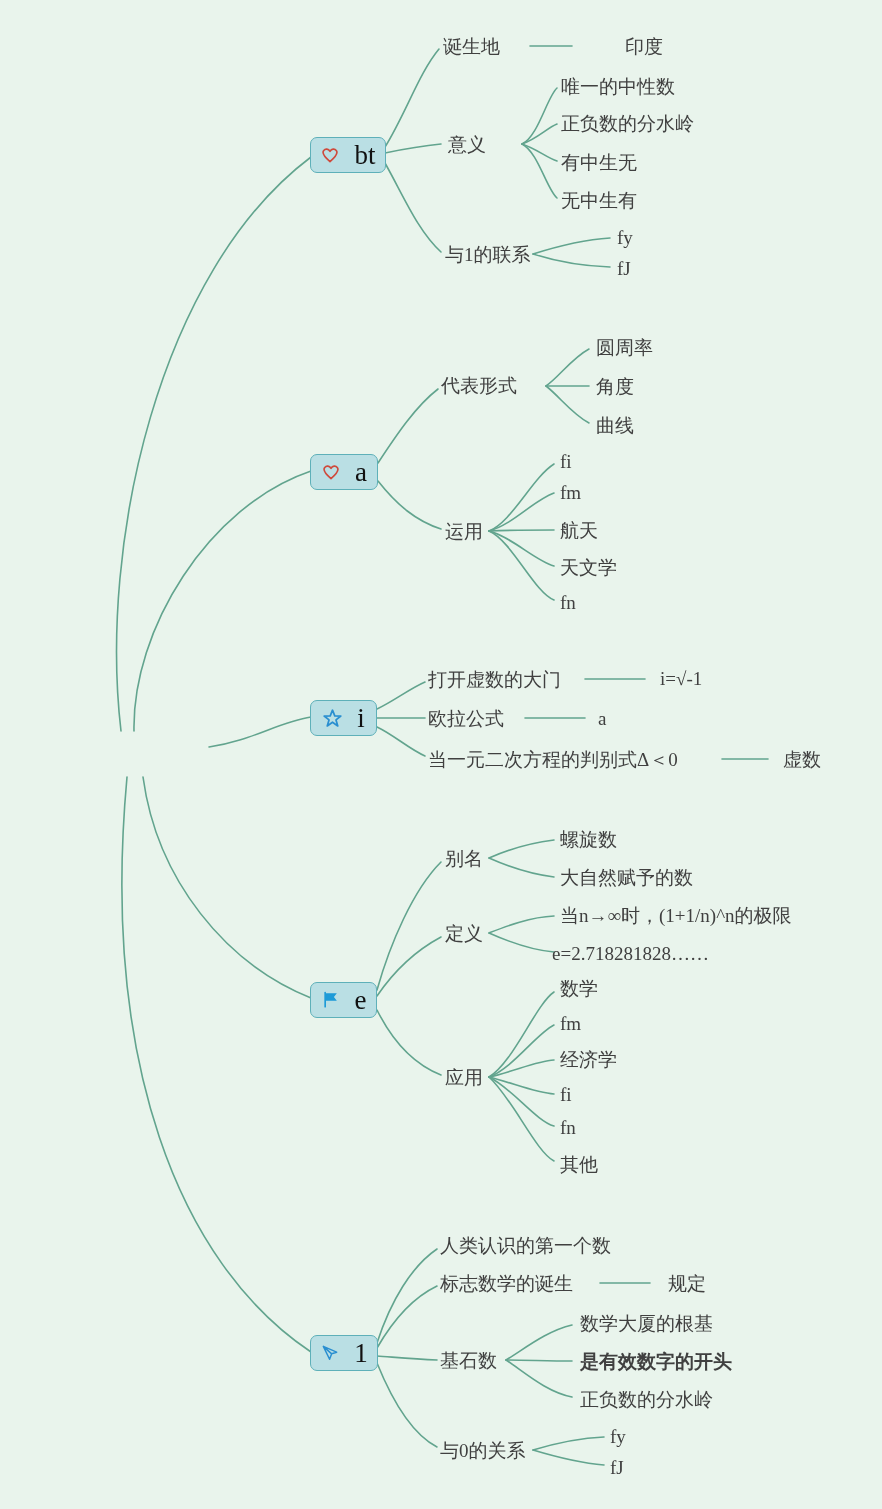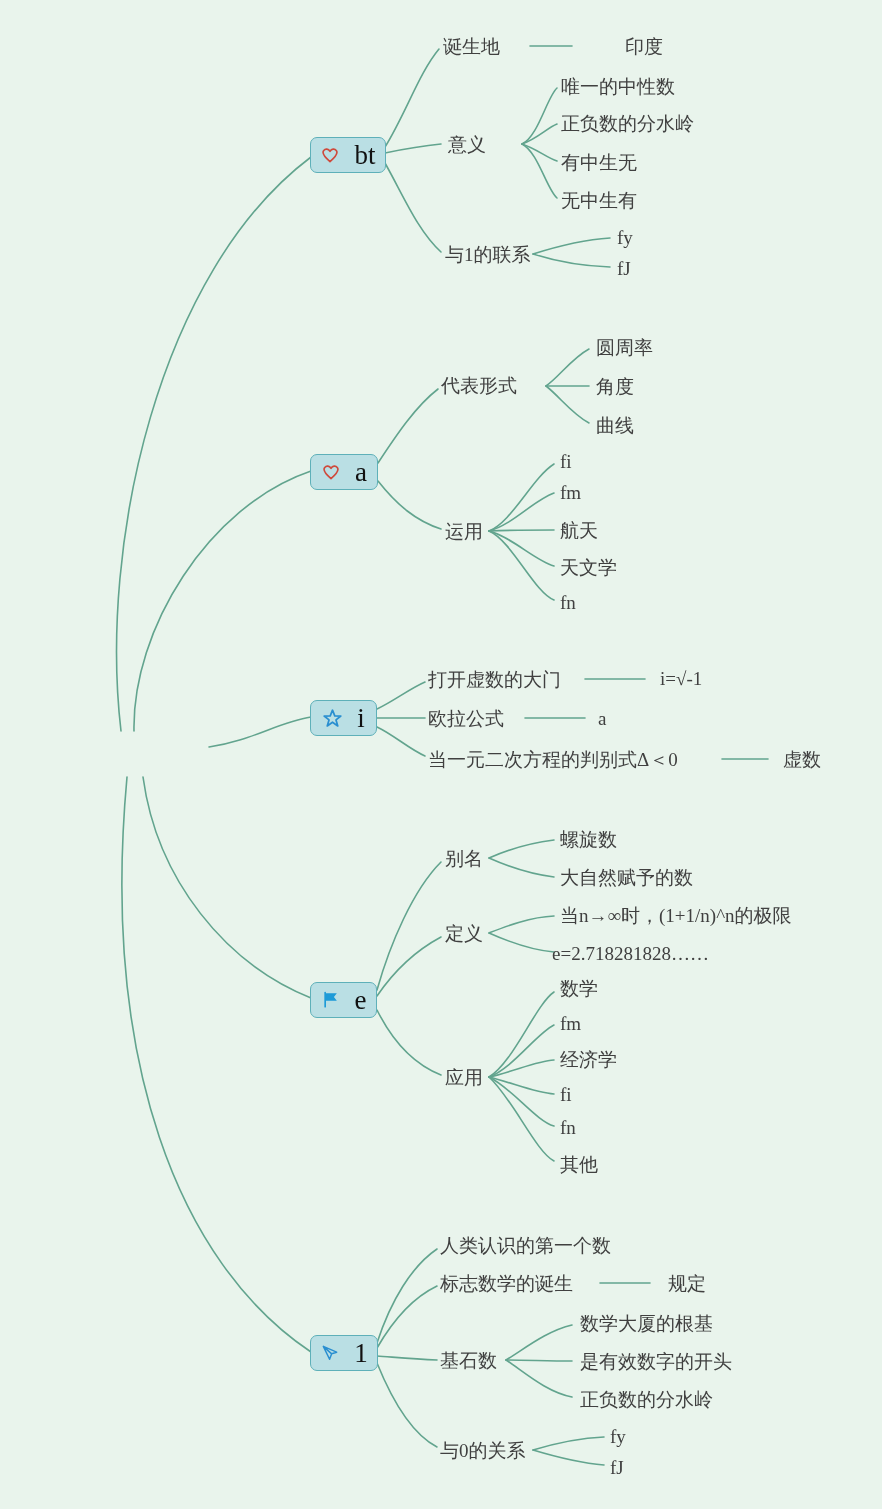--- a/index.html
+++ b/index.html
@@ -174,19 +174,19 @@
   <div class="lbl" style="left:560px;top:1059px;">经济学</div>
   <div class="lbl" style="left:560px;top:1094px;">fi</div>
   <div class="lbl" style="left:560px;top:1127px;">fn</div>
   <div class="lbl" style="left:560px;top:1164px;">其他</div>
 
   <div class="lbl" style="left:440px;top:1245px;">人类认识的第一个数</div>
   <div class="lbl" style="left:440px;top:1283px;">标志数学的诞生</div>
   <div class="lbl" style="left:668px;top:1283px;">规定</div>
   <div class="lbl" style="left:440px;top:1360px;">基石数</div>
   <div class="lbl" style="left:580px;top:1323px;">数学大厦的根基</div>
-  <div class="lbl" style="left:580px;top:1361px;">是有效数字的开头</div>
+  <div class="lbl" style="left:580px;top:1361px;font-weight:bold;">是有效数字的开头</div>
   <div class="lbl" style="left:580px;top:1399px;">正负数的分水岭</div>
   <div class="lbl" style="left:440px;top:1450px;">与0的关系</div>
   <div class="lbl" style="left:610px;top:1436px;">fy</div>
   <div class="lbl" style="left:610px;top:1467px;">fJ</div>
 
 </div>
 
 </body></html>

